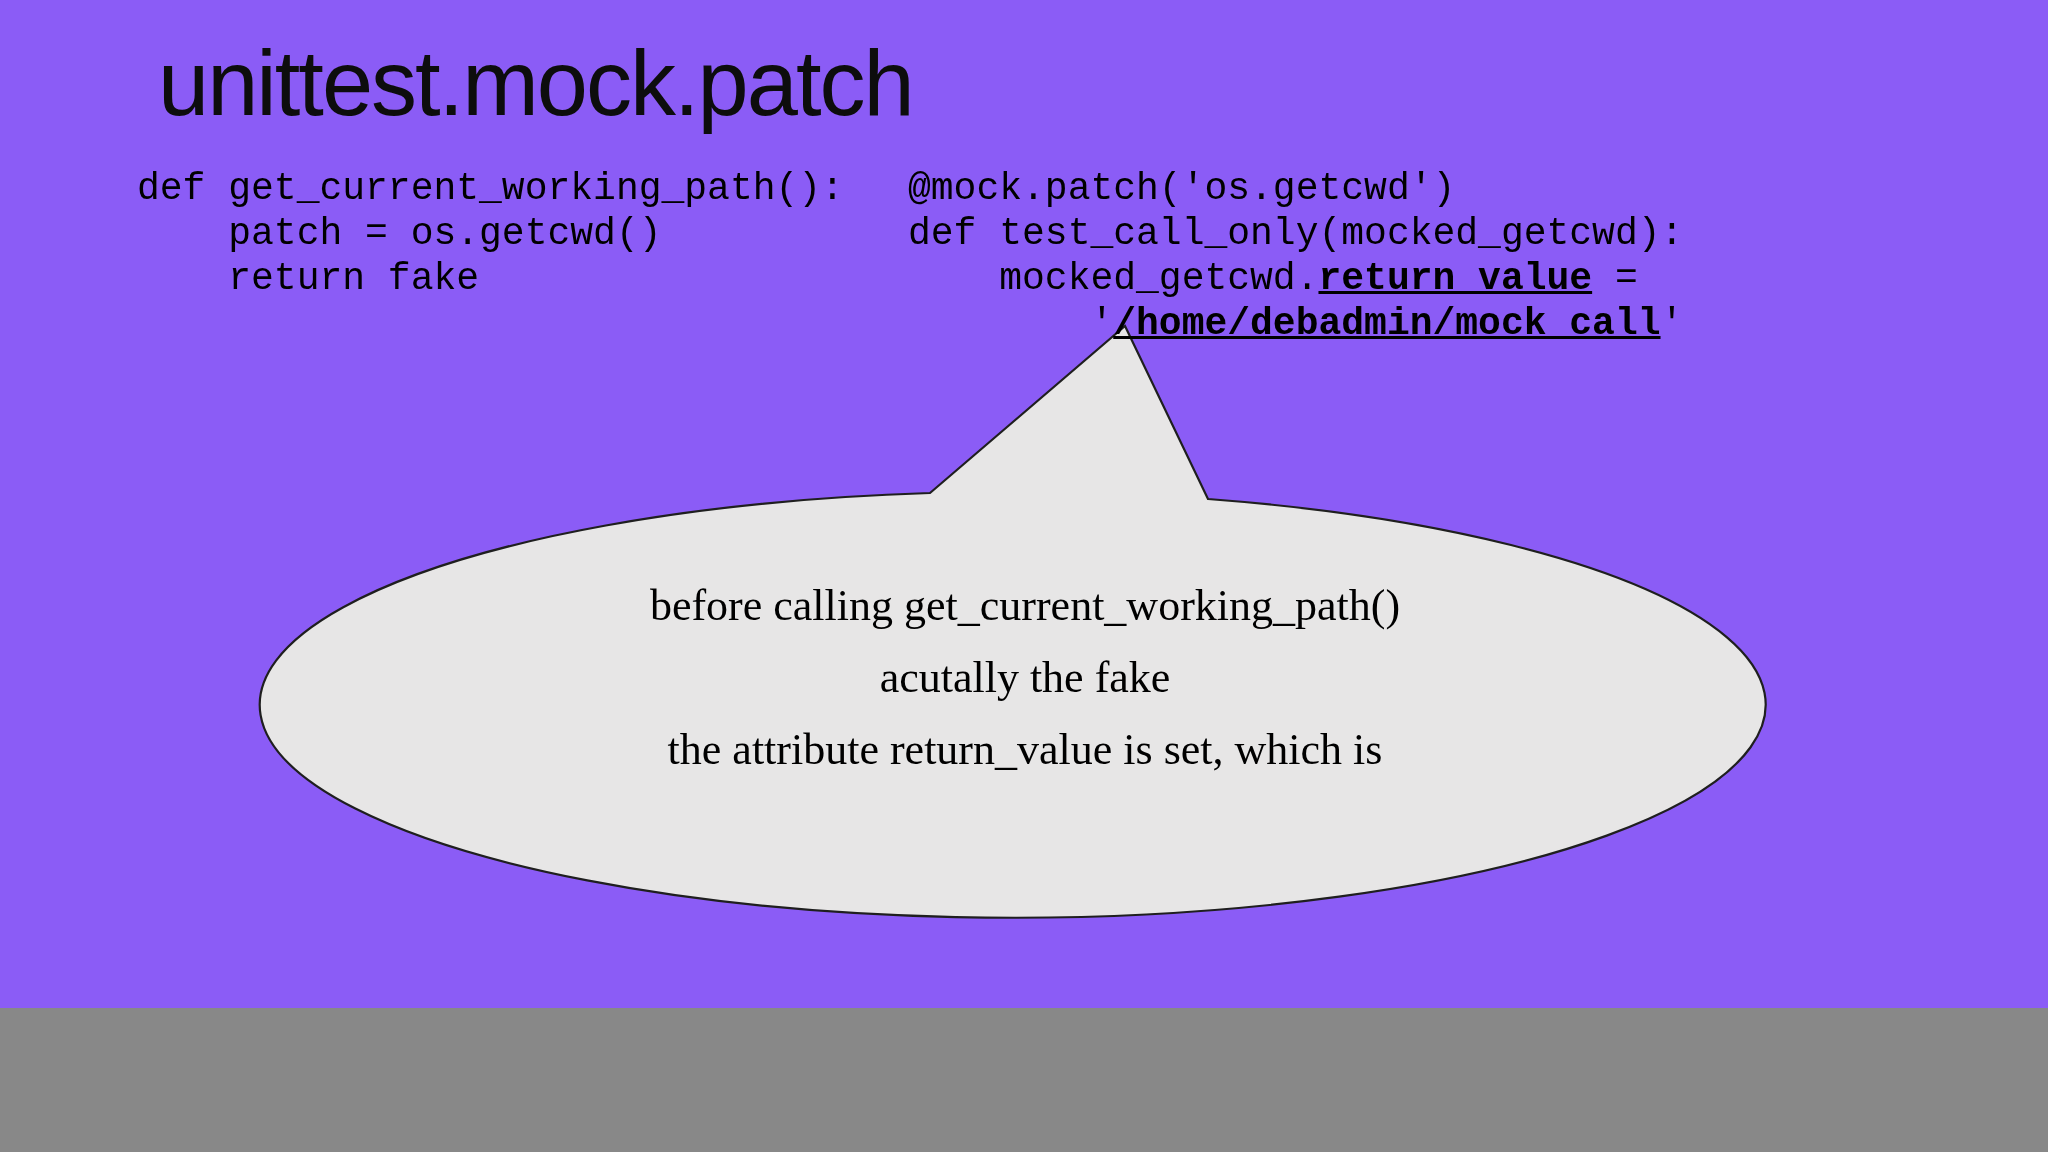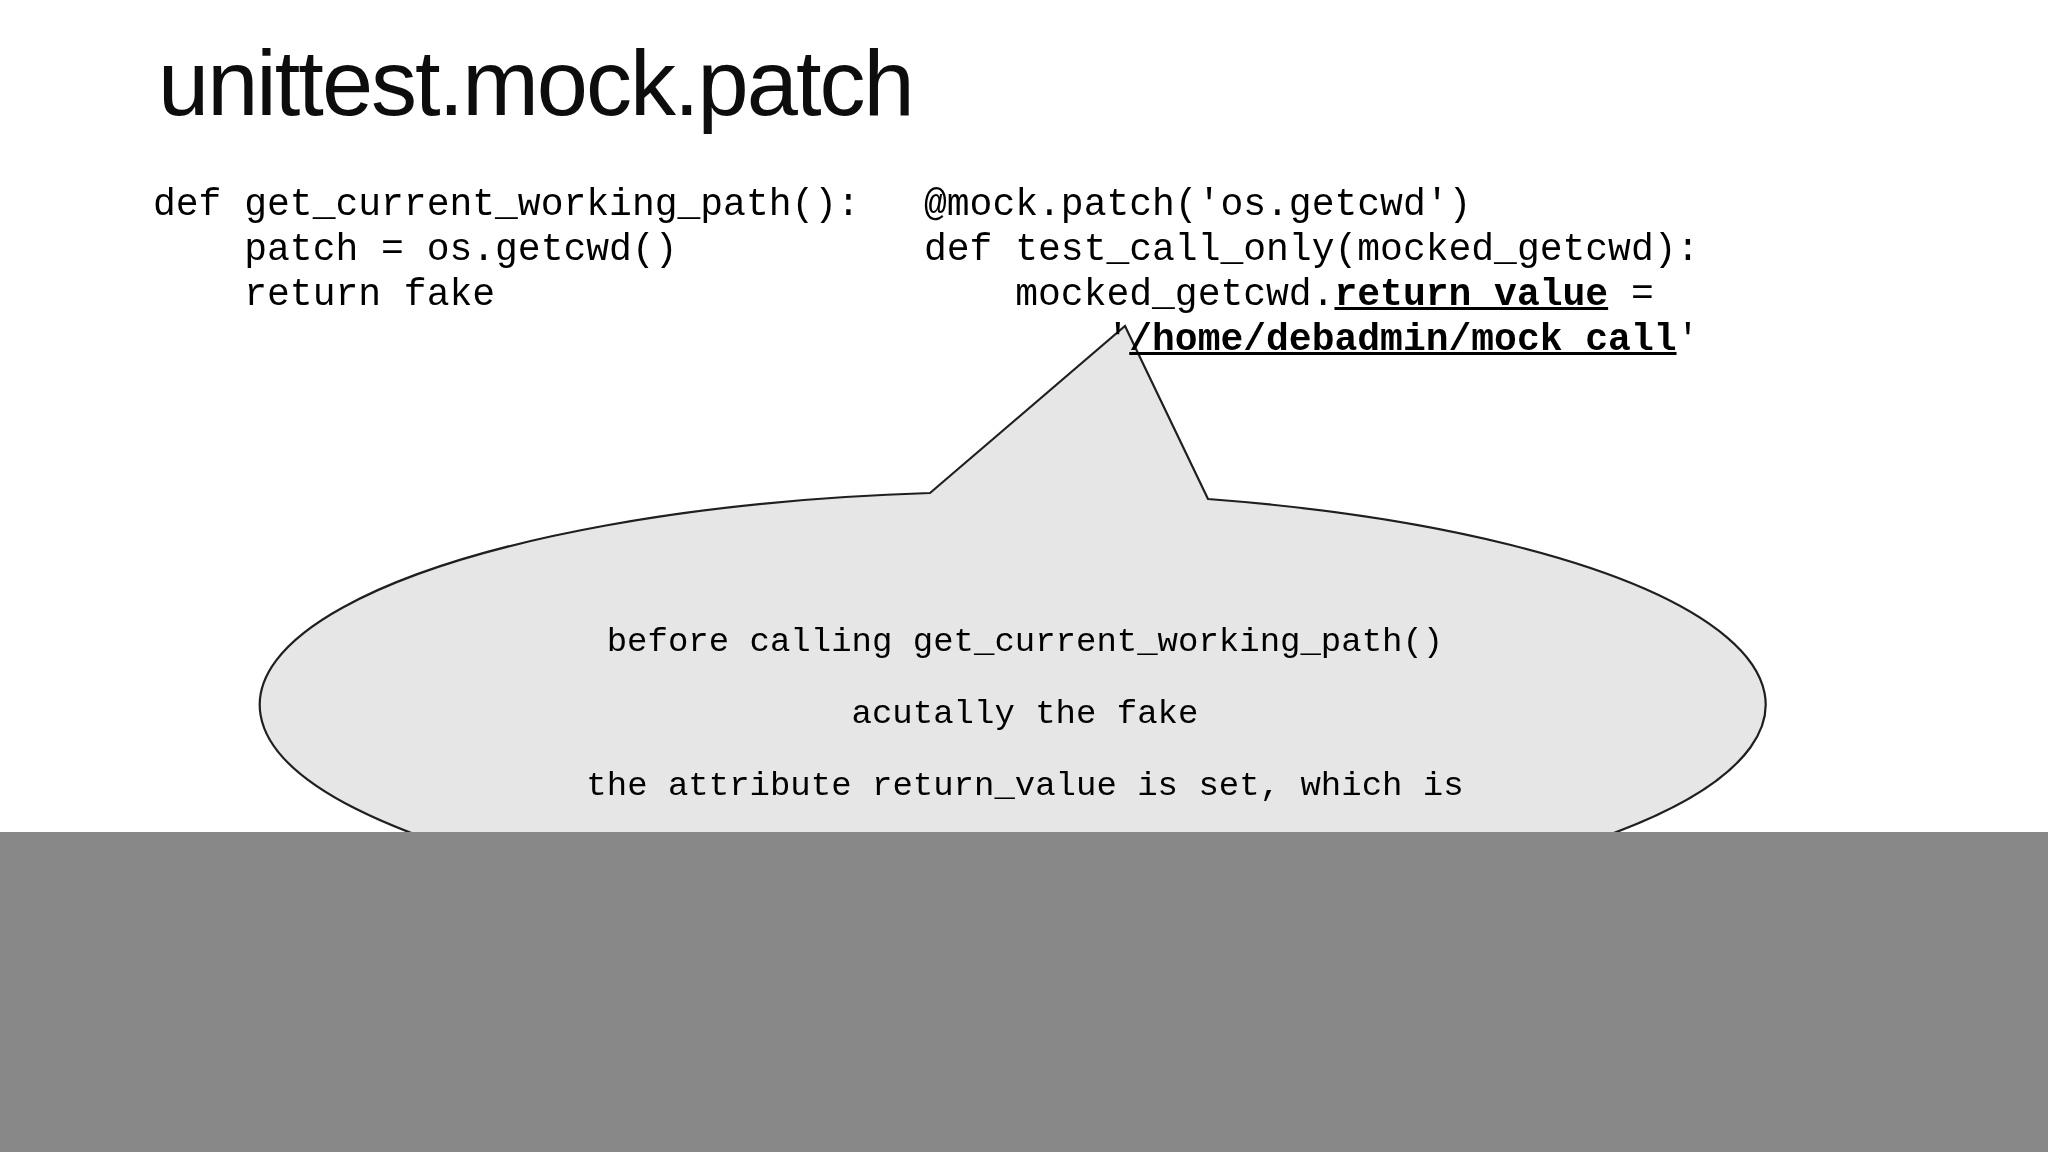--- a/index.html
+++ b/index.html
@@ -1,63 +1,63 @@
 <!DOCTYPE html>
 <html><head>
 <meta charset="utf-8">
 <style>
   html, body { margin: 0; padding: 0; background: #888; }
   .slide {
     position: relative;
     width: 2048px;
-    height: 832px;
-    background: #ffffff;
+    height: 1008px;
+    background: #8b5cf6;
     overflow: hidden;
     font-family: "Liberation Sans", sans-serif;
   }
   .slide-title {
     position: absolute;
     left: 158px;
     top: 37px;
     margin: 0;
     font-family: "Liberation Sans", sans-serif;
     font-weight: 300;
     font-size: 92px;
     letter-spacing: -2px;
     line-height: 1;
     color: #0d0d0d;
     white-space: nowrap;
   }
   .code {
     position: absolute;
     top: 166px;
-    margin: 16px;
+    margin: 0;
     font-family: "Liberation Mono", "DejaVu Sans Mono", monospace;
     font-size: 38px;
     line-height: 45px;
     color: #000000;
     white-space: pre;
   }
   .code-left  { left: 137px; }
   .code-right { left: 908px; }
   .code .seg-bold { font-weight: bold; text-decoration: underline; }
   .callout-svg {
     position: absolute;
     left: 0; top: 0;
     width: 2048px;
     height: 1152px;
   }
   .callout-text {
     position: absolute;
     left: 295px;
-    top: 606px;
+    top: 570px;
     width: 1460px;
     text-align: center;
-    font-family: Liberation Mono, monospace;
-    font-size: 34px;
+    font-family: Liberation Serif, serif;
+    font-size: 44px;
     line-height: 72px;
     color: #000000;
   }
 </style>
 </head>
 <body>
 
 <div class="slide">
 
   <svg class="callout-svg" viewBox="0 0 2048 1152" xmlns="http://www.w3.org/2000/svg">

